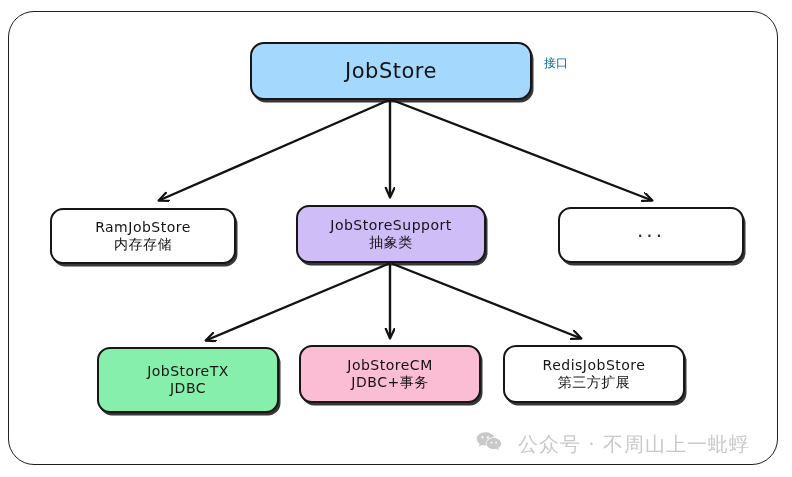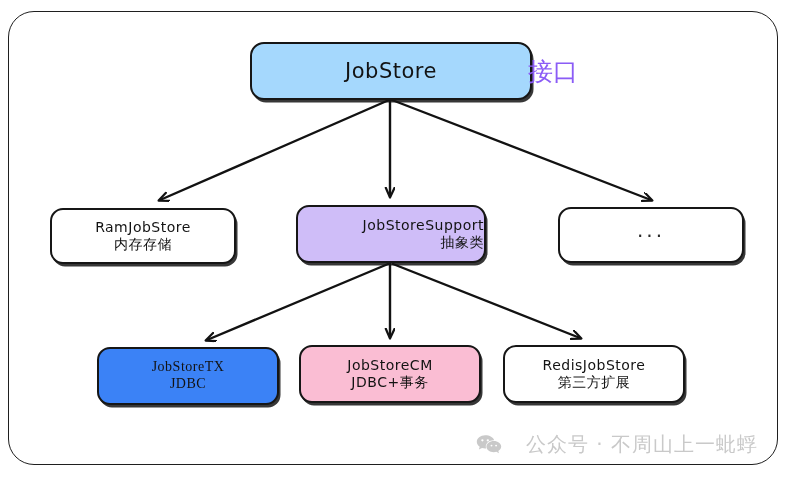--- a/index.html
+++ b/index.html
@@ -76,73 +76,70 @@
     width: 186px;
     height: 56px;
     background: #ffffff;
   }
   #node-jobstoresupport {
     left: 296px;
     top: 205px;
     width: 190px;
     height: 58px;
     background: #cfbdf8;
-    align-items: flex-end;
   }
   #node-ellipsis {
     left: 558px;
     top: 207px;
     width: 186px;
     height: 56px;
     background: #ffffff;
   }
   #node-ellipsis .line1 {
     font-size: 20px;
     letter-spacing: 3px;
     color: #2a2a2a;
     position: relative;
     top: -4px;
   }
   #node-jobstoretx {
     left: 97px;
     top: 347px;
     width: 182px;
-    height: 58px;
-    background: #3b82f6;
-    font-family: Liberation Serif, serif;
+    height: 66px;
+    background: #86efac;
   }
   #node-jobstorecm {
     left: 299px;
     top: 345px;
     width: 182px;
     height: 58px;
     background: #fabdd3;
   }
   #node-redisjobstore {
     left: 503px;
     top: 345px;
     width: 182px;
     height: 58px;
     background: #ffffff;
   }
   .side-label {
     position: absolute;
-    left: 528px;
+    left: 544px;
     top: 55px;
-    font-size: 25px;
-    color: #8b5cf6;
+    font-size: 12px;
+    color: #0369a1;
     font-family: "DejaVu Sans", sans-serif;
   }
   .watermark {
     position: absolute;
     left: 476px;
     top: 431px;
     display: flex;
-    align-items: center;
-    gap: 24px;
+    gap: 16px;
     color: #c9c9c9;
   }
   .watermark .wm-text {
     font-size: 20px;
     letter-spacing: 1px;
     color: #c9c9c9;
     font-family: "DejaVu Sans", sans-serif;
     white-space: nowrap;
   }
   .wechat-icon { display: block; }

